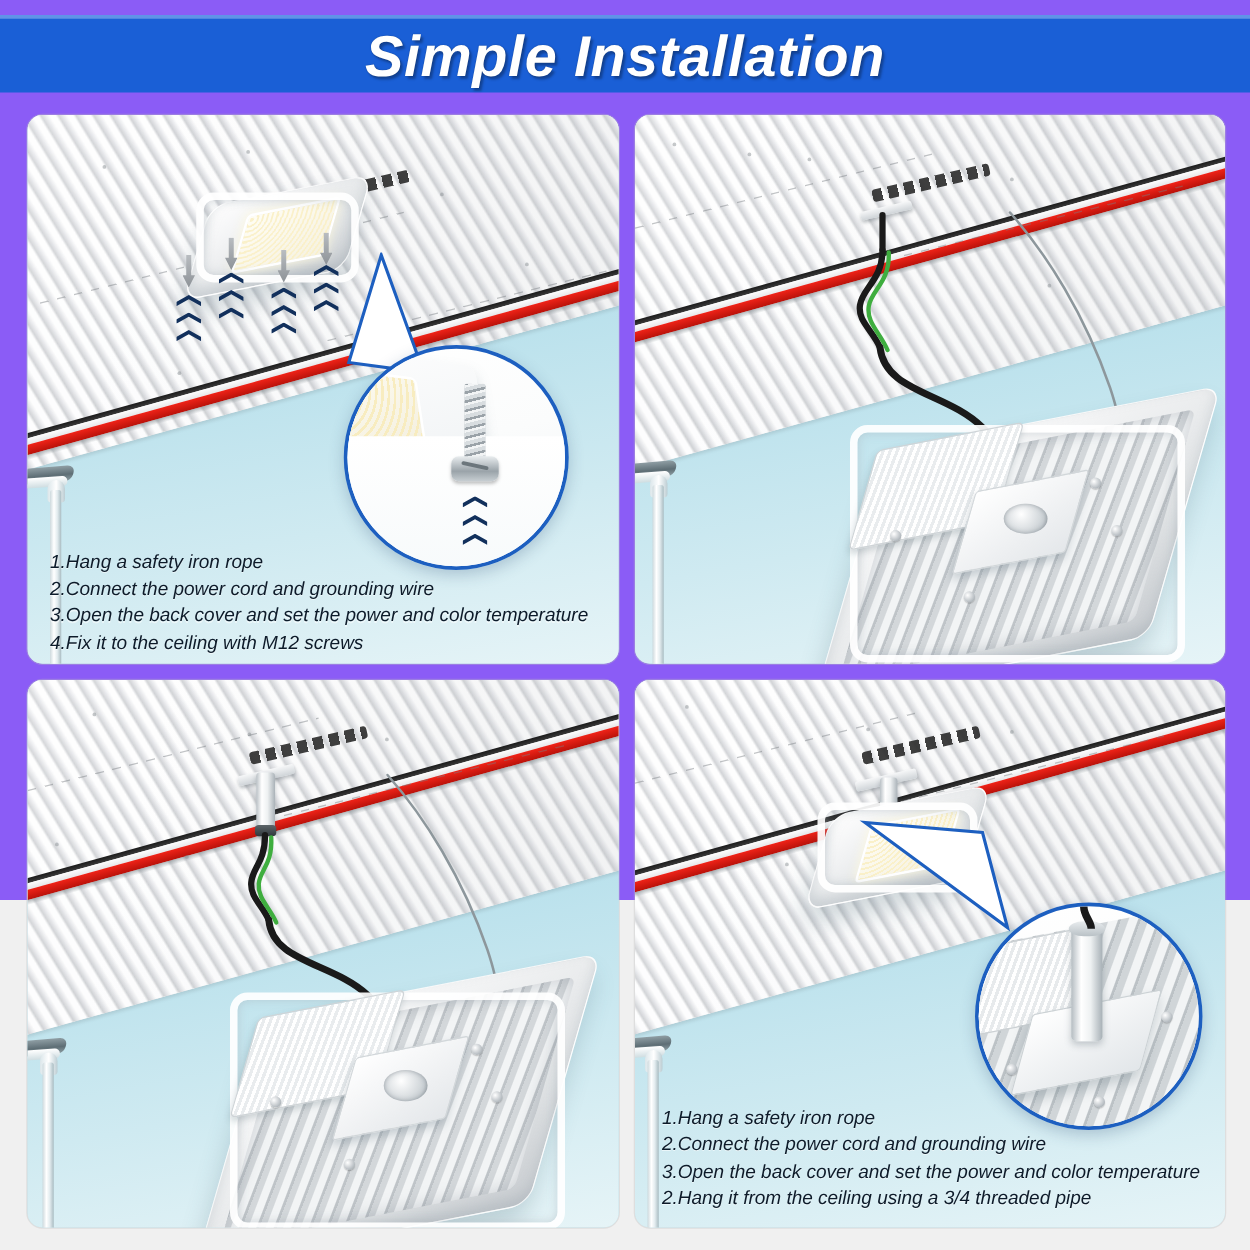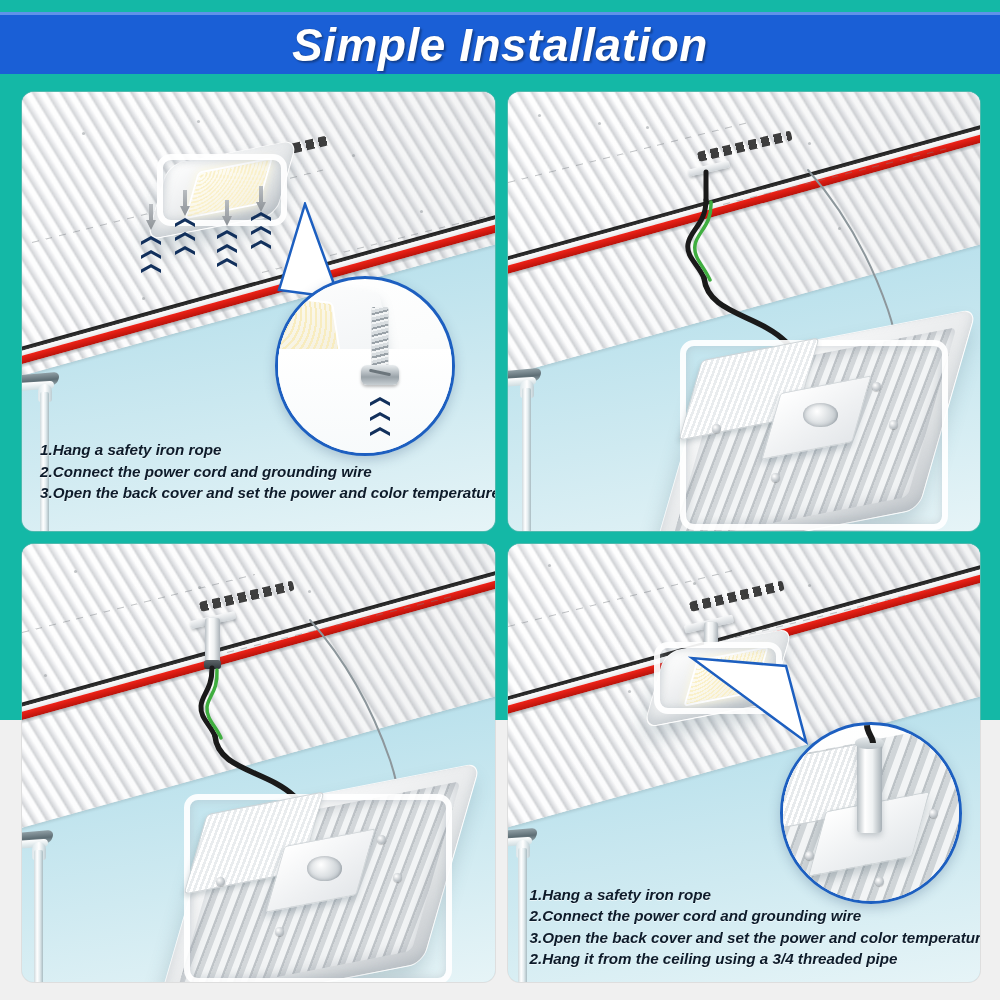--- a/index.html
+++ b/index.html
@@ -2,21 +2,21 @@
 <html><head>
 <meta charset="utf-8">
 <style>
   * { margin:0; padding:0; box-sizing:border-box; }
   body {
     width:1000px; height:1000px;
     background:#f0f0f0;
     font-family:"Liberation Sans", sans-serif;
     overflow:hidden;
   }
-  .page { position:relative; width:1000px; height:720px; background:#14b8a6; }
+  .page { position:relative; width:1000px; height:720px; background:#8b5cf6; }
 
   
   .banner {
     position:absolute; left:0; top:12px; width:1000px; height:62px;
     background:#1a5fd6;
     border-top:3px solid #5f93e8;
     display:flex; align-items:center; justify-content:center;
   }
   .banner-title {
     color:#fff; font-size:46px; font-weight:bold; font-style:italic;
@@ -261,21 +261,21 @@
     position:absolute; left:50%; top:64px; transform:translateX(-50%) rotate(12deg);
     width:22px; height:3px; background:#6c767c; border-radius:2px;
   }
 
   
   .steps {
     position:absolute;
     color:#0d1b2a;
     font-size:15.2px;
     font-style:italic;
-    font-weight:bold;
+    font-weight:normal;
     line-height:21.5px;
     white-space:nowrap;
     text-shadow:0 1px 0 rgba(255,255,255,0.55);
   }
   .steps div { display:block; }
 </style>
 </head>
 <body>
 
 <div class="page">
@@ -378,20 +378,21 @@
           <div class="chev" style="left:102px; top:118px;"></div>
           <div class="chev" style="left:102px; top:133px;"></div>
           <div class="chev" style="left:102px; top:148px;"></div>
         </div>
       </div>
 
       <div class="steps" style="left:18px; top:347px;">
         <div>1.Hang a safety iron rope</div>
         <div>2.Connect the power cord and grounding wire</div>
         <div>3.Open the back cover and set the power and color temperature</div>
+        <div>4.Fix it to the ceiling with M12 screws</div>
       </div>
     </div>
 
     <div class="panel">
       <div class="sky"></div>
 
       <div class="ceiling-wrap">
         <div class="ceiling"></div>
         <div class="edge-band" style="left:-10%; top:178px; width:128%;">
           <div class="edge-black"></div>

